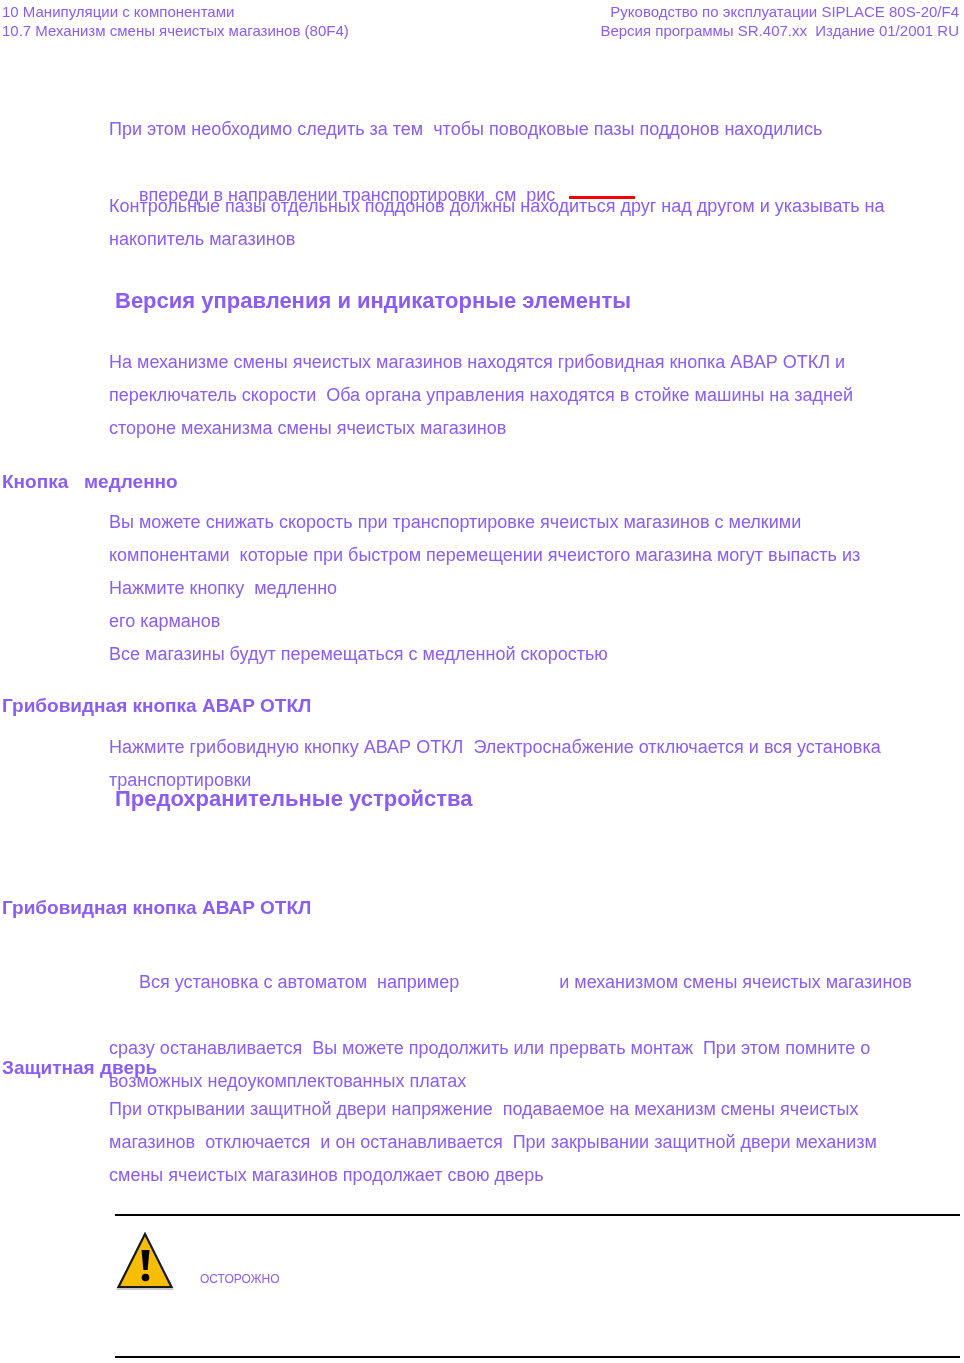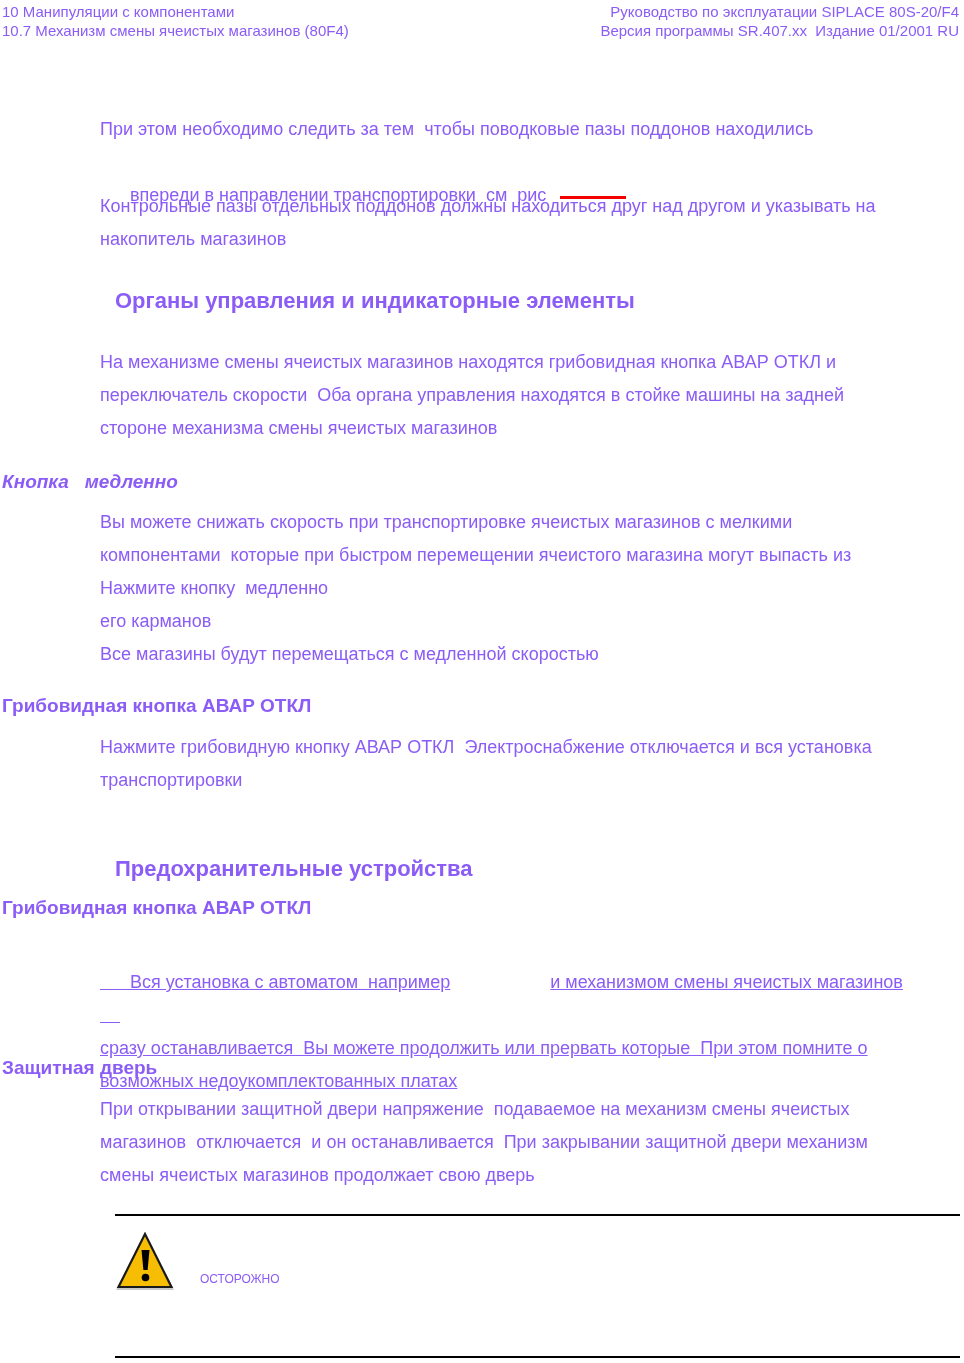--- a/index.html
+++ b/index.html
@@ -17,21 +17,21 @@
     top: 2px; left: 2px; right: 5px;
     display: flex;
     justify-content: space-between;
     font-size: 15px;
     line-height: 19px;
   }
   .hdr .hdr-right { text-align: right; }
   .hdr div div { white-space: pre; }
   .body-block {
     position: absolute;
-    left: 100px;
+    left: 109px;
     font-size: 18px;
     line-height: 33px;
   }
   .line { white-space: pre; }
   .section-heading {
     position: absolute;
     left: 115px;
     font-size: 22px;
     line-height: 26px;
     font-weight: bold;
@@ -93,54 +93,54 @@
     <div class="line">
       <span>впереди в направлении транспортировки  см  рис</span><span class="redline"></span>
     </div>
   </div>
 
   <div class="body-block" style="top:190px;">
     <div class="line">Контрольные пазы отдельных поддонов должны находиться друг над другом и указывать на</div>
     <div class="line">накопитель магазинов</div>
   </div>
 
-  <div class="section-heading" style="top:288px;">Органы управления и индикаторные элементы</div>
+  <div class="section-heading" style="top:288px;">Версия управления и индикаторные элементы</div>
 
   <div class="body-block" style="top:346px;">
     <div class="line">На механизме смены ячеистых магазинов находятся грибовидная кнопка АВАР ОТКЛ и</div>
     <div class="line">переключатель скорости  Оба органа управления находятся в стойке машины на задней</div>
     <div class="line">стороне механизма смены ячеистых магазинов</div>
   </div>
 
-  <div class="side-heading" style="top:470px;font-style:italic;">Кнопка   медленно</div>
+  <div class="side-heading" style="top:470px;">Кнопка   медленно</div>
 
   <div class="body-block" style="top:506px;">
     <div class="line">Вы можете снижать скорость при транспортировке ячеистых магазинов с мелкими</div>
     <div class="line">компонентами  которые при быстром перемещении ячеистого магазина могут выпасть из</div>
     <div class="line">Нажмите кнопку  медленно</div>
     <div class="line">его карманов</div>
     <div class="line">Все магазины будут перемещаться с медленной скоростью</div>
   </div>
 
   <div class="side-heading" style="top:694px;">Грибовидная кнопка АВАР ОТКЛ</div>
 
   <div class="body-block" style="top:731px;">
     <div class="line">Нажмите грибовидную кнопку АВАР ОТКЛ  Электроснабжение отключается и вся установка</div>
     <div class="line">транспортировки</div>
   </div>
 
-  <div class="section-heading" style="top:856px;text-align:right;">Предохранительные устройства</div>
+  <div class="section-heading" style="top:786px;text-align:right;">Предохранительные устройства</div>
 
   <div class="side-heading" style="top:896px;">Грибовидная кнопка АВАР ОТКЛ</div>
 
-  <div class="body-block" style="top:933px;text-decoration:underline;">
+  <div class="body-block" style="top:933px;">
     <div class="line">
       <span>Вся установка с автоматом  например</span><span class="gap-spacer"></span><span>и механизмом смены ячеистых магазинов</span>
     </div>
-    <div class="line">сразу останавливается  Вы можете продолжить или прервать которые  При этом помните о</div>
+    <div class="line">сразу останавливается  Вы можете продолжить или прервать монтаж  При этом помните о</div>
     <div class="line">возможных недоукомплектованных платах</div>
   </div>
 
   <div class="side-heading" style="top:1056px;">Защитная дверь</div>
 
   <div class="body-block" style="top:1093px;">
     <div class="line">При открывании защитной двери напряжение  подаваемое на механизм смены ячеистых</div>
     <div class="line">магазинов  отключается  и он останавливается  При закрывании защитной двери механизм</div>
     <div class="line">смены ячеистых магазинов продолжает свою дверь</div>
   </div>

